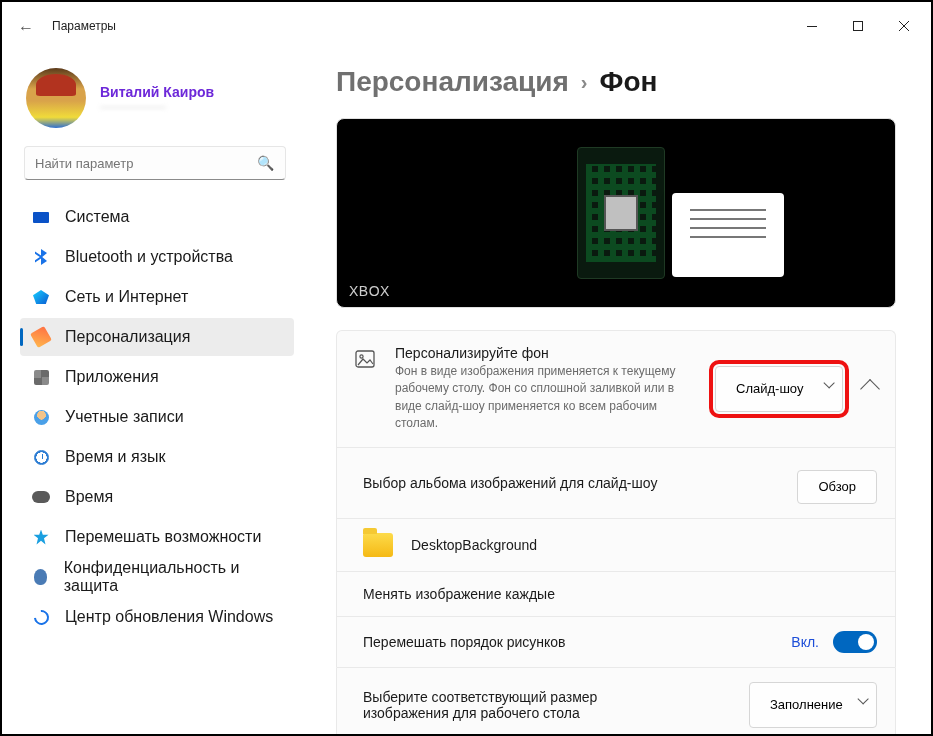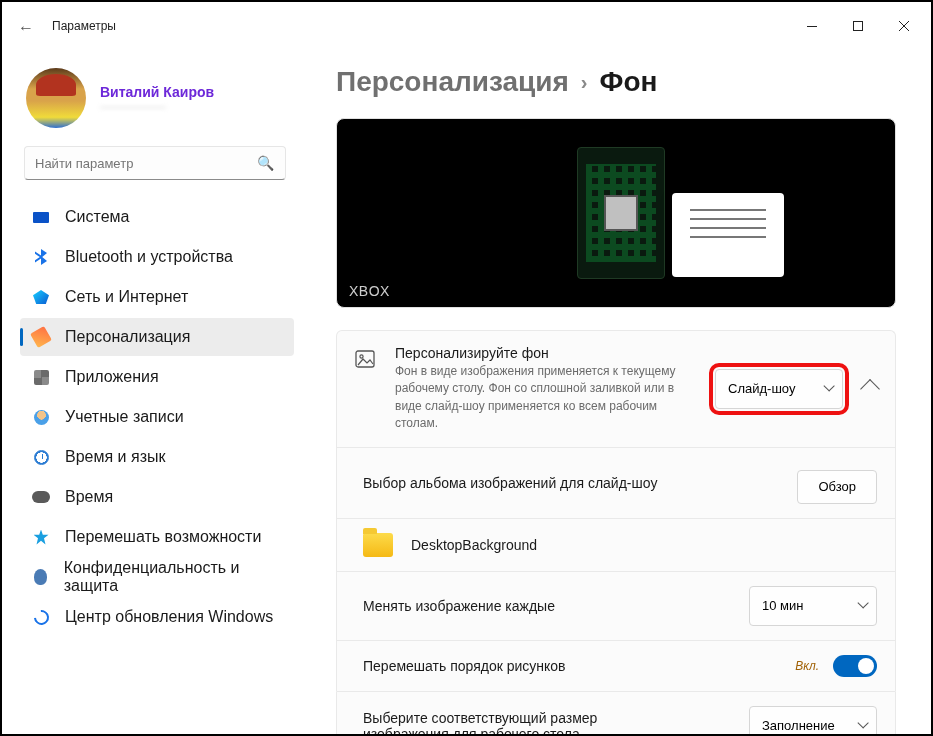--- a/index.html
+++ b/index.html
@@ -45,36 +45,36 @@
 
   .settings-list { max-width: 560px; display:flex; flex-direction:column; }
   .row { border:1px solid #e9e9e9; border-bottom:none; padding: 14px 18px 14px 58px; display:flex; align-items:center; position:relative; background:#fbfbfb; }
   .row:first-child { border-top-left-radius:6px; border-top-right-radius:6px; }
   .row:last-child { border-bottom:1px solid #e9e9e9; border-bottom-left-radius:6px; border-bottom-right-radius:6px; }
   .row .lead-ico { position:absolute; left:18px; top:18px; color:#555; }
   .row .body { flex:1; min-width:0; }
   .row .row-title { font-size: 14px; color:#1a1a1a; }
   .row .row-desc { font-size: 12px; color:#6b6b6b; line-height:1.45; margin-top:2px; }
   .row .ctrl { margin-left: 14px; display:flex; align-items:center; gap:14px; }
-  .dropdown { height:40px; min-width:128px; padding:0 30px 0 12px; border:1px solid #d6d6d6; border-radius:4px; background:#fefefe; font-size:13px; display:flex; align-items:center; position:relative; cursor:pointer; }
+  .dropdown { height:46px; min-width:128px; padding:0 30px 0 20px; border:1px solid #d6d6d6; border-radius:4px; background:#fefefe; font-size:13px; display:flex; align-items:center; position:relative; cursor:pointer; }
   .dropdown::after { content:""; position:absolute; right:11px; top:14px; width:7px; height:7px; border-right:1.5px solid #555; border-bottom:1.5px solid #555; transform:rotate(45deg) translateY(-3px); }
   .highlight { border:4px solid #e11; border-radius:10px; padding:2px; }
   .highlight .dropdown { border-color:#d6d6d6; }
   .chev { width:14px; height:14px; border-right:1.5px solid #555; border-top:1.5px solid #555; transform:rotate(-45deg); cursor:pointer; }
 
   .btn { height:34px; padding:0 20px; border:1px solid #d6d6d6; border-radius:4px; background:#fefefe; font-size:13px; display:flex; align-items:center; cursor:pointer;margin-top:8px; }
   .folder-row { padding-left: 58px; }
   .folder-ico { width:30px; height:24px; background:linear-gradient(180deg,#fddb4a,#f5b915); border-radius:2px 3px 3px 3px; position:relative; }
   .folder-ico::before { content:""; position:absolute; top:-5px; left:0; width:14px; height:6px; background:#f5c933; border-radius:2px 2px 0 0; }
   .folder-wrap { display:flex; align-items:center; gap:18px; }
 
   .row.subrow .row-title { font-size:14px; }
   .toggle { width:44px; height:22px; border-radius:11px; background:#0067c0; position:relative; cursor:pointer; }
   .toggle::after { content:""; position:absolute; right:3px; top:3px; width:16px; height:16px; background:#fff; border-radius:50%; }
-  .toggle-label { font-size:12px; color:#a16207;font-style:italic; }
+  .toggle-label { font-size:14px; color:#1d4ed8; }
 
   
   .ic-system { width:16px; height:11px; background:#0a52c7; border-radius:1px; }
   .ic-bt { width:12px; height:16px; background:#1a73e8; clip-path: polygon(50% 0,100% 25%,60% 50%,100% 75%,50% 100%,50% 60%,0 85%,0 70%,40% 50%,0 30%,0 15%,50% 40%); }
   .ic-net { width:16px; height:14px; background:linear-gradient(135deg,#17d0ff,#0a5ad2); clip-path: polygon(50% 0,100% 38%,80% 100%,20% 100%,0 38%); }
   .ic-pers { width:16px; height:16px; background:linear-gradient(45deg,#ffb74d,#ff7043); border-radius:2px; transform:rotate(-30deg); }
   .ic-apps { width:15px; height:15px; background: conic-gradient(#6a6a6a 0 25%, #8a8a8a 0 50%, #6a6a6a 0 75%, #8a8a8a 0); border-radius:2px; }
   .ic-acct { width:15px; height:15px; border-radius:50%; background:radial-gradient(circle at 50% 35%, #f2c48a 35%, #4aa0e8 36%); }
   .ic-time { width:15px; height:15px; border-radius:50%; background:radial-gradient(circle,#fff 55%,#2b7cd3 57%); border:1px solid #2b7cd3; position:relative; }
   .ic-time::after{content:"";position:absolute;left:7px;top:3px;width:1px;height:5px;background:#2b7cd3;}
@@ -253,25 +253,20 @@
         <div class="folder-wrap">
           <div class="folder-ico"></div>
           <div class="row-title">DesktopBackground</div>
         </div>
       </div>
 
       <div class="row subrow" style="padding-left:26px;">
         <div class="body">
             <div class="row-title">Менять изображение каждые</div>
           </div>
-        <div class="ctrl">
-            <div class="dropdown">
-              <span>10 мин</span>
-            </div>
-          </div>
       </div>
 
       <div class="row subrow" style="padding-left:26px;">
         <div class="body">
             <div class="row-title">Перемешать порядок рисунков</div>
           </div>
         <div class="ctrl">
           <span class="toggle-label">Вкл.</span>
           <div class="toggle"></div>
         </div>

